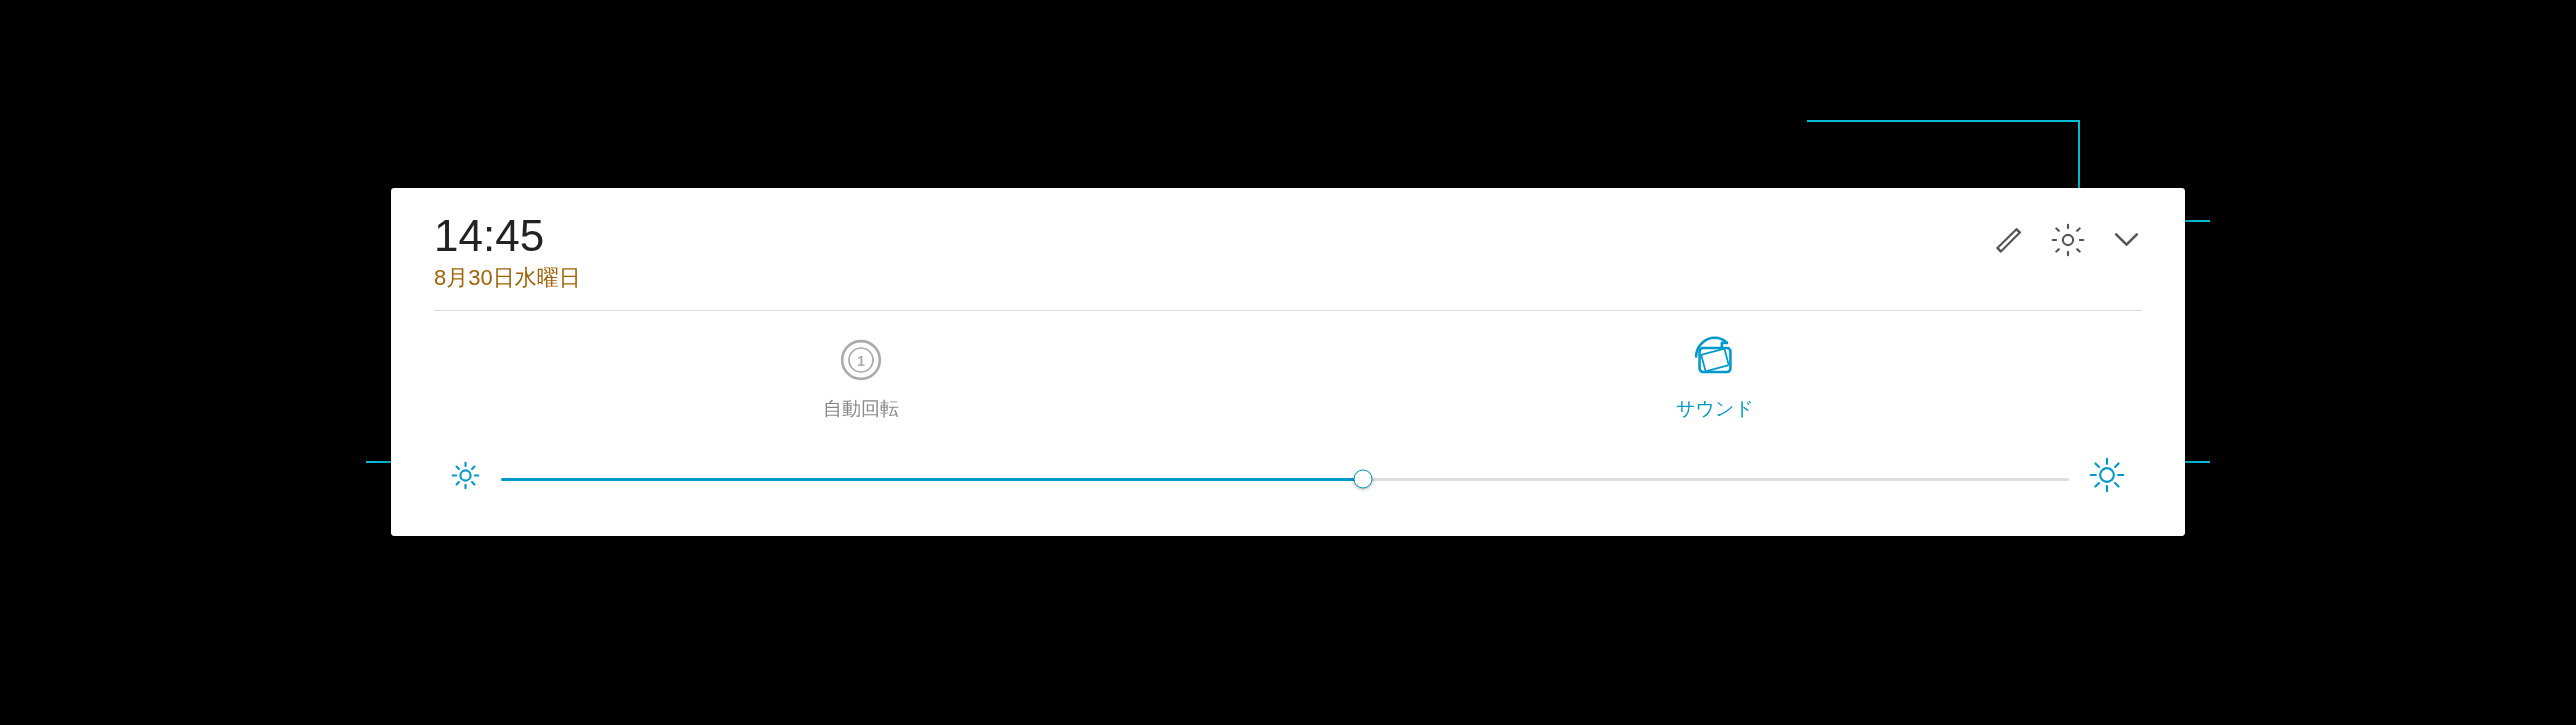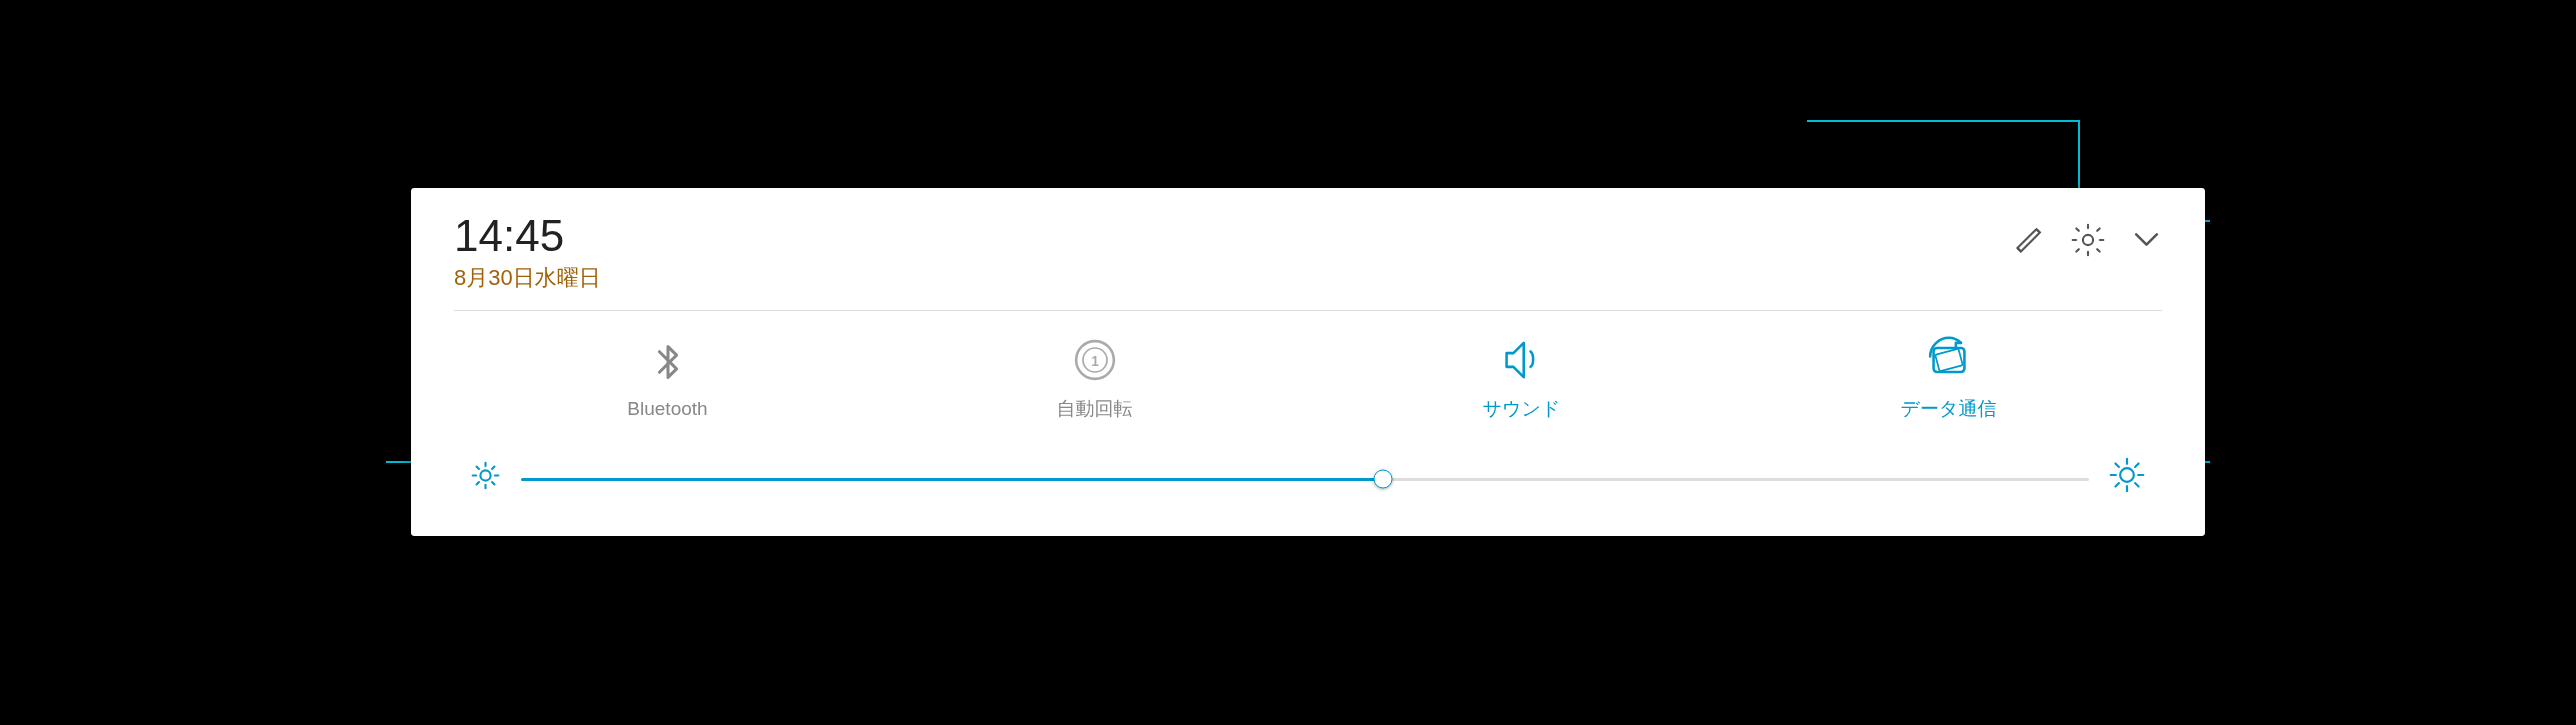--- a/index.html
+++ b/index.html
@@ -13,21 +13,20 @@
       justify-content: center;
       font-family: 'Segoe UI', sans-serif;
       overflow: hidden;
     }
 
     .screen-container {
       position: relative;
       width: 2576px;
       height: 537px;
       background: #000;
-      margin-left: 20px;
     }
 
     
     .line-top-right {
       position: absolute;
       top: 26px;
       right: 496px;
       width: 273px;
       height: 1.7px;
       background: #00bcd4;
@@ -244,52 +243,39 @@
           </svg>
         </div>
       </div>
     </div>
 
     <div class="divider"></div>
 
     <div class="toggles-row">
 
 
-      <div class="toggle-item">
-        <svg class="bt-svg" viewBox="0 0 56 56" fill="none">
-          <path d="M18 16L38 36L28 46V10L38 20L18 40" stroke="#888" stroke-width="3.5" stroke-linecap="round" stroke-linejoin="round" fill="none"></path>
-        </svg>
-        <span class="toggle-label inactive">Bluetooth</span>
-      </div>
 
       <div class="toggle-item">
         <svg class="data-svg" viewBox="0 0 56 56" fill="none">
           <circle cx="28" cy="28" r="22" stroke="#aaa" stroke-width="3"></circle>
           <circle cx="28" cy="28" r="14" stroke="#aaa" stroke-width="2"></circle>
           <text x="28" y="35" text-anchor="middle" font-size="16" fill="#aaa" font-family="sans-serif" font-weight="bold">1</text>
         </svg>
         <span class="toggle-label inactive">自動回転</span>
       </div>
 
-      <div class="toggle-item">
-        <svg class="sound-svg" viewBox="0 0 56 56" fill="none">
-          <path d="M10 20h8l12-12v40L18 36H10V20z" stroke="#0099cc" stroke-width="3" stroke-linejoin="round" fill="none"></path>
-          <path d="M38 18c4 3.2 4 14.8 0 18" stroke="#0099cc" stroke-width="3" stroke-linecap="round" fill="none"></path>
-        </svg>
-        <span class="toggle-label">サウンド</span>
-      </div>
 
       <div class="toggle-item">
         <svg class="rotate-svg" viewBox="0 0 56 56" fill="none">
           <rect x="10" y="14" width="36" height="28" rx="4" stroke="#0099cc" stroke-width="3" transform="rotate(0 28 28)" fill="none"></rect>
           <path d="M42 8c-4-4-9-6-14-6C16 2 6 12 6 24" stroke="#0099cc" stroke-width="3" stroke-linecap="round" fill="none"></path>
           <path d="M42 8l-6 0 0 6" stroke="#0099cc" stroke-width="3" stroke-linecap="round" stroke-linejoin="round" fill="none"></path>
           <rect x="14" y="18" width="28" height="20" rx="2" stroke="#0099cc" stroke-width="2" fill="none" transform="rotate(-15 28 28)"></rect>
         </svg>
-        <span class="toggle-label">データ通信</span>
+        <span class="toggle-label">サウンド</span>
       </div>
 
     </div>
 
     <div class="brightness-row">
       <div class="brightness-icon-sm">
         <svg width="29" height="29" viewBox="0 0 34 34" fill="none">
           <circle cx="17" cy="17" r="6" stroke="#0099cc" stroke-width="2.5"></circle>
           <line x1="17" y1="2" x2="17" y2="6" stroke="#0099cc" stroke-width="2.5" stroke-linecap="round"></line>
           <line x1="17" y1="28" x2="17" y2="32" stroke="#0099cc" stroke-width="2.5" stroke-linecap="round"></line>

